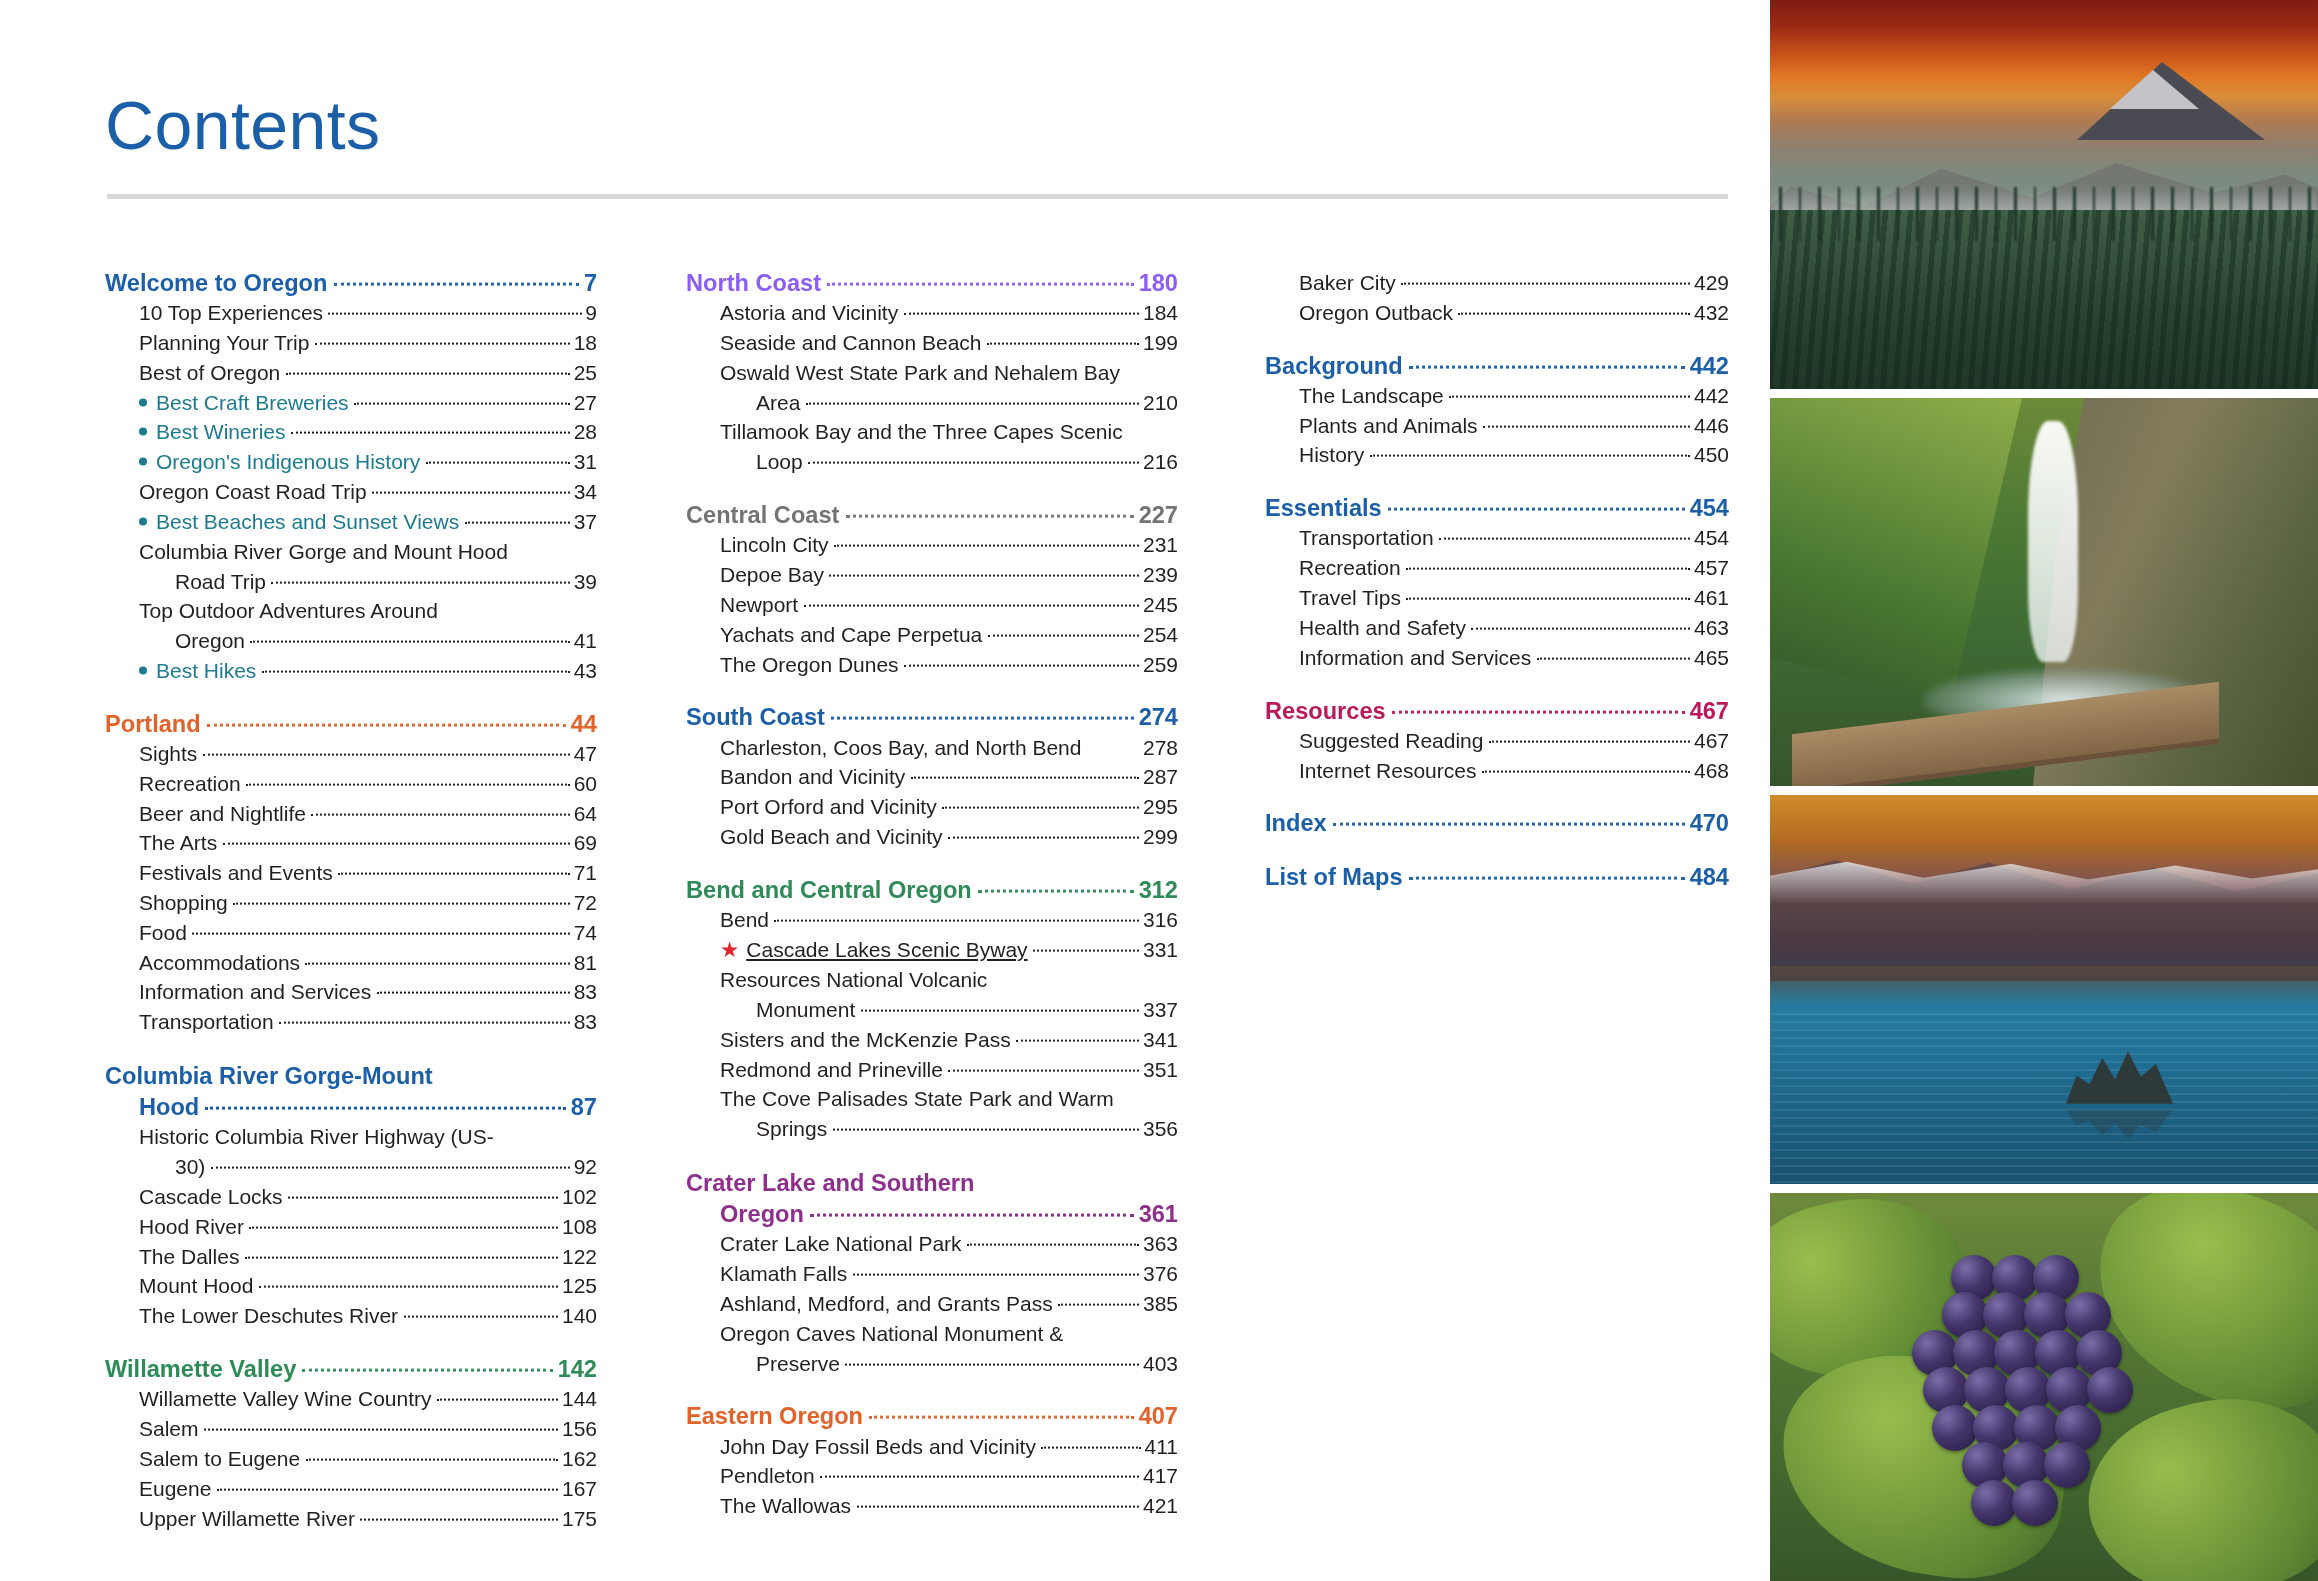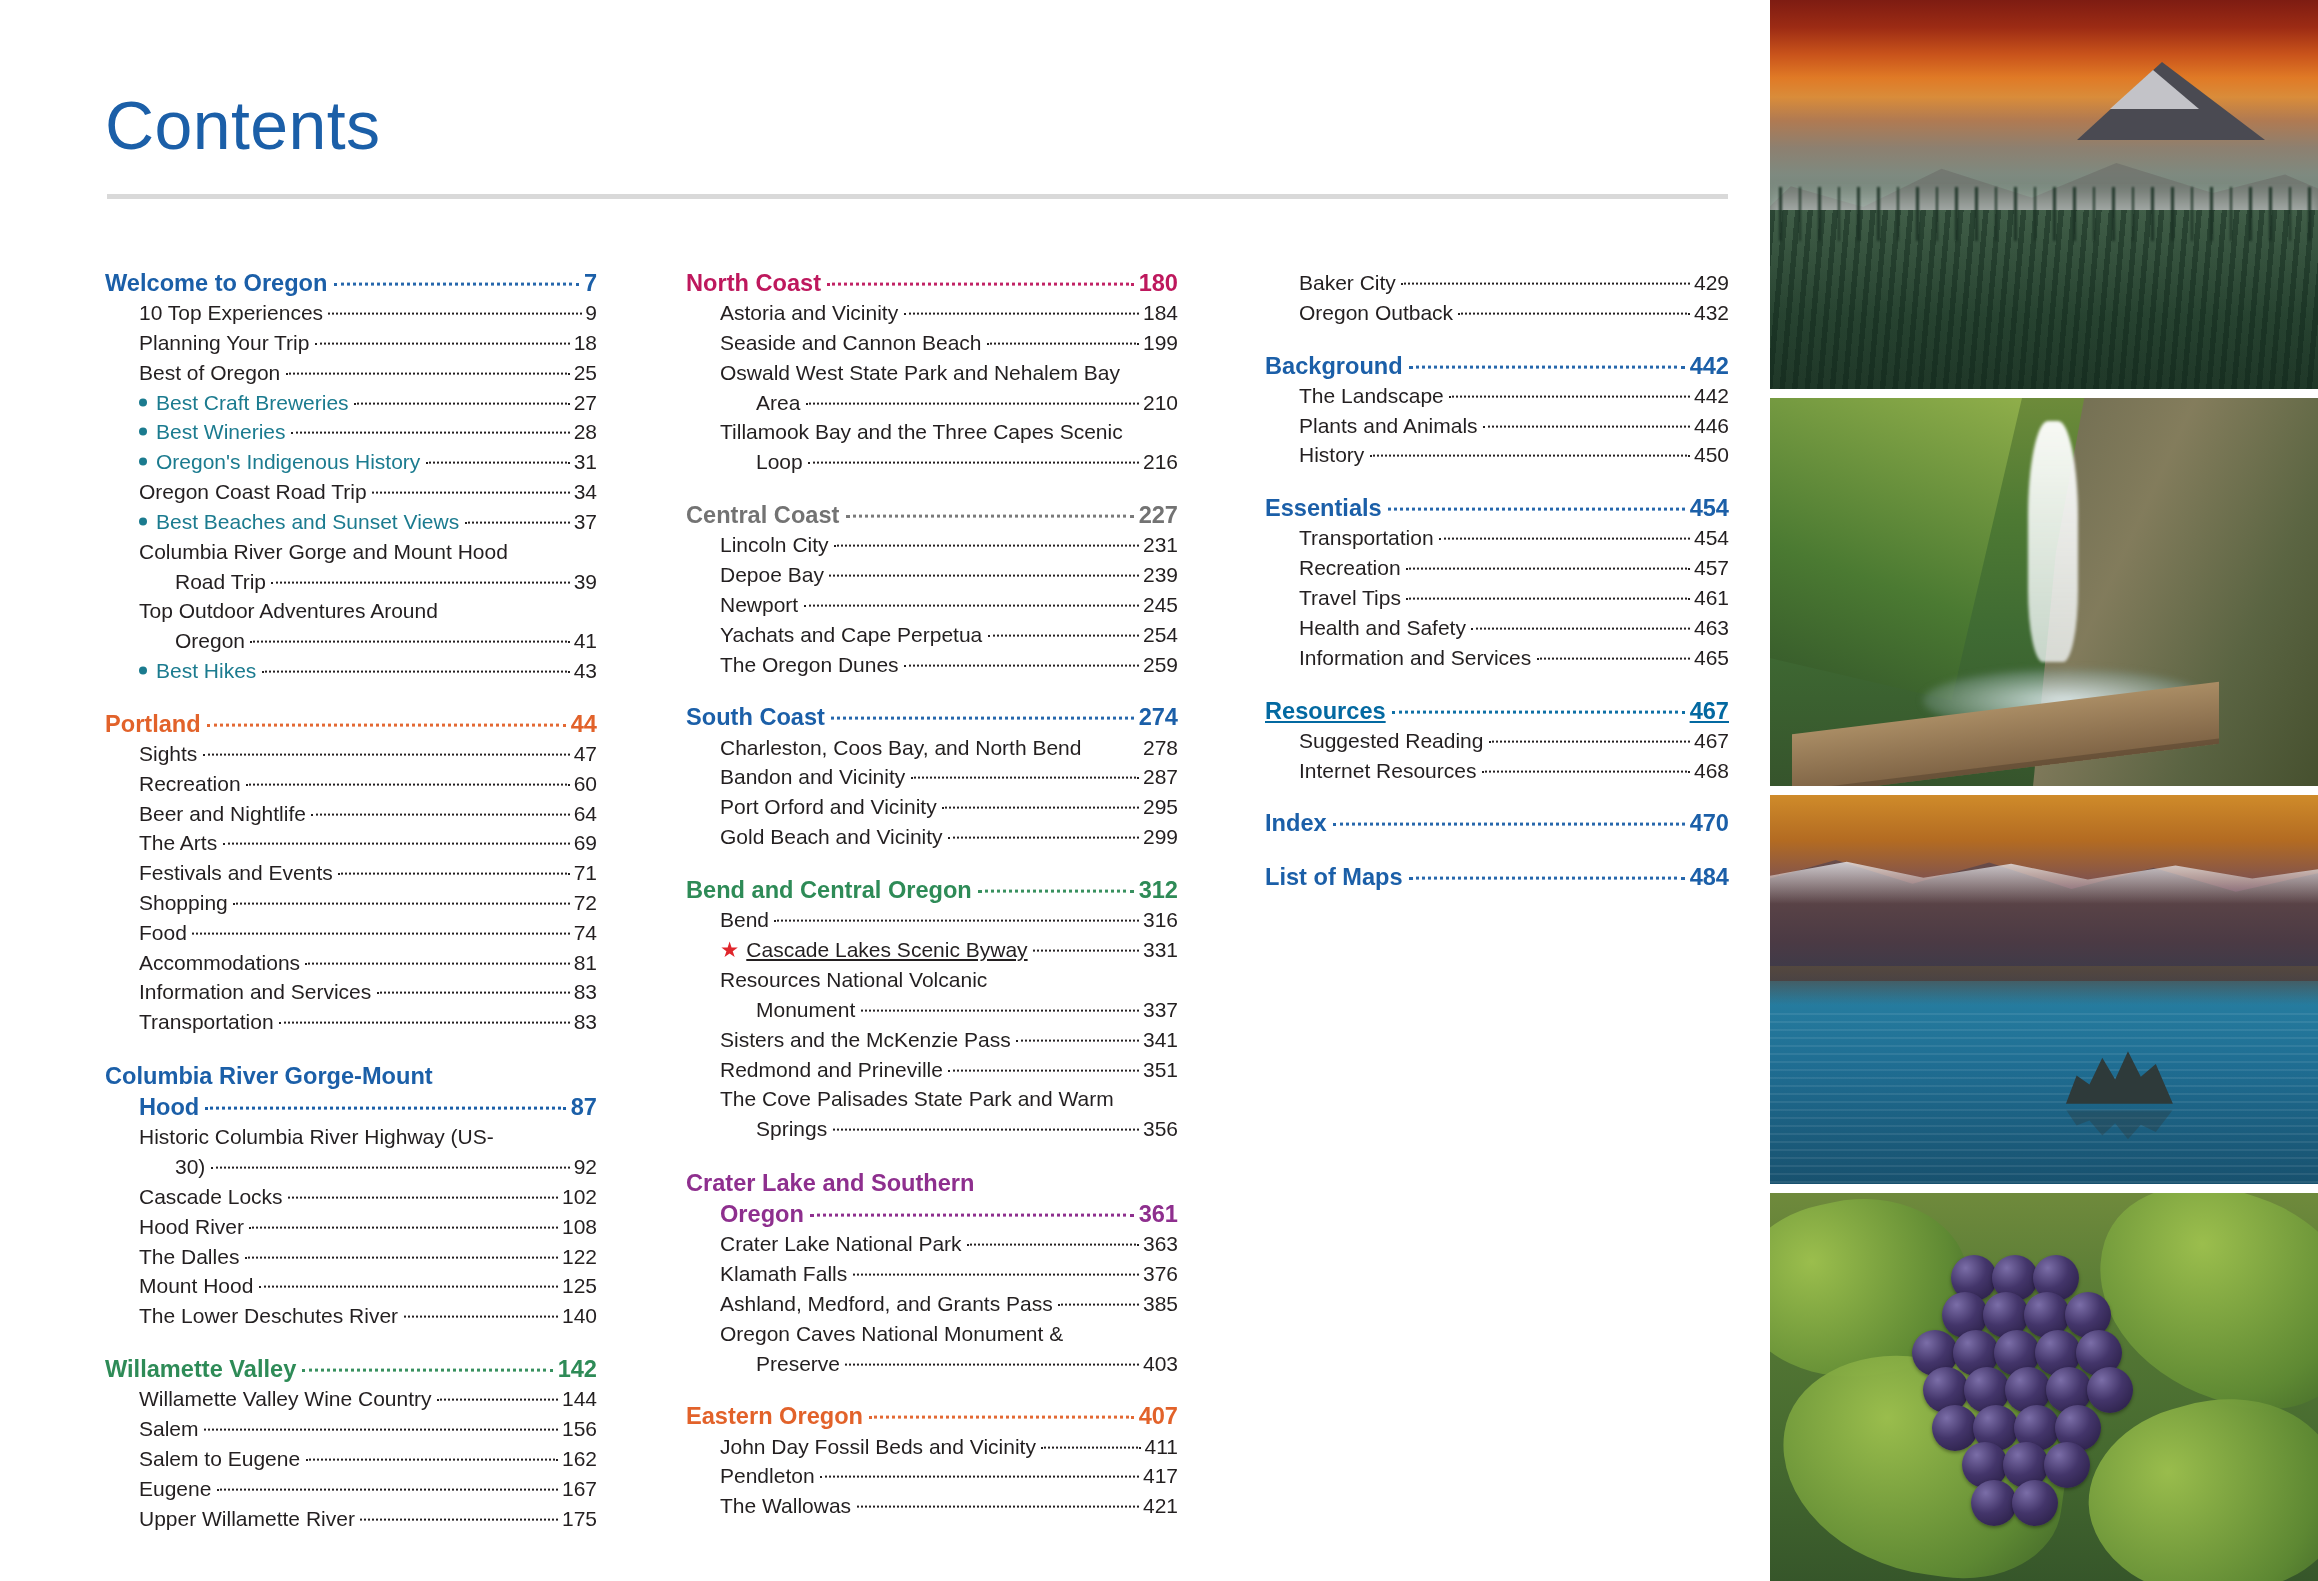--- a/index.html
+++ b/index.html
@@ -518,21 +518,21 @@
             <span class="dots"></span>
             <span class="pg">167</span>
           </div>
           <div class="entry">
             <span class="nm">Upper Willamette River</span>
             <span class="dots"></span>
             <span class="pg">175</span>
           </div>
         </div>
         <div class="col c2">
-          <div class="chap" style="color: #be185d;">
+          <div class="chap" style="color: #8b5cf6;">
             <span class="nm">North Coast</span>
             <span class="dots"></span>
             <span class="pg">180</span>
           </div>
           <div class="entry">
             <span class="nm">Astoria and Vicinity</span>
             <span class="dots"></span>
             <span class="pg">184</span>
           </div>
           <div class="entry">
@@ -769,21 +769,21 @@
           <div class="entry">
             <span class="nm">Health and Safety</span>
             <span class="dots"></span>
             <span class="pg">463</span>
           </div>
           <div class="entry">
             <span class="nm">Information and Services</span>
             <span class="dots"></span>
             <span class="pg">465</span>
           </div>
-          <div class="chap" style="color: #0369a1; text-decoration: underline;">
+          <div class="chap" style="color: #be185d;">
             <span class="nm">Resources</span>
             <span class="dots"></span>
             <span class="pg">467</span>
           </div>
           <div class="entry">
             <span class="nm">Suggested Reading</span>
             <span class="dots"></span>
             <span class="pg">467</span>
           </div>
           <div class="entry">

